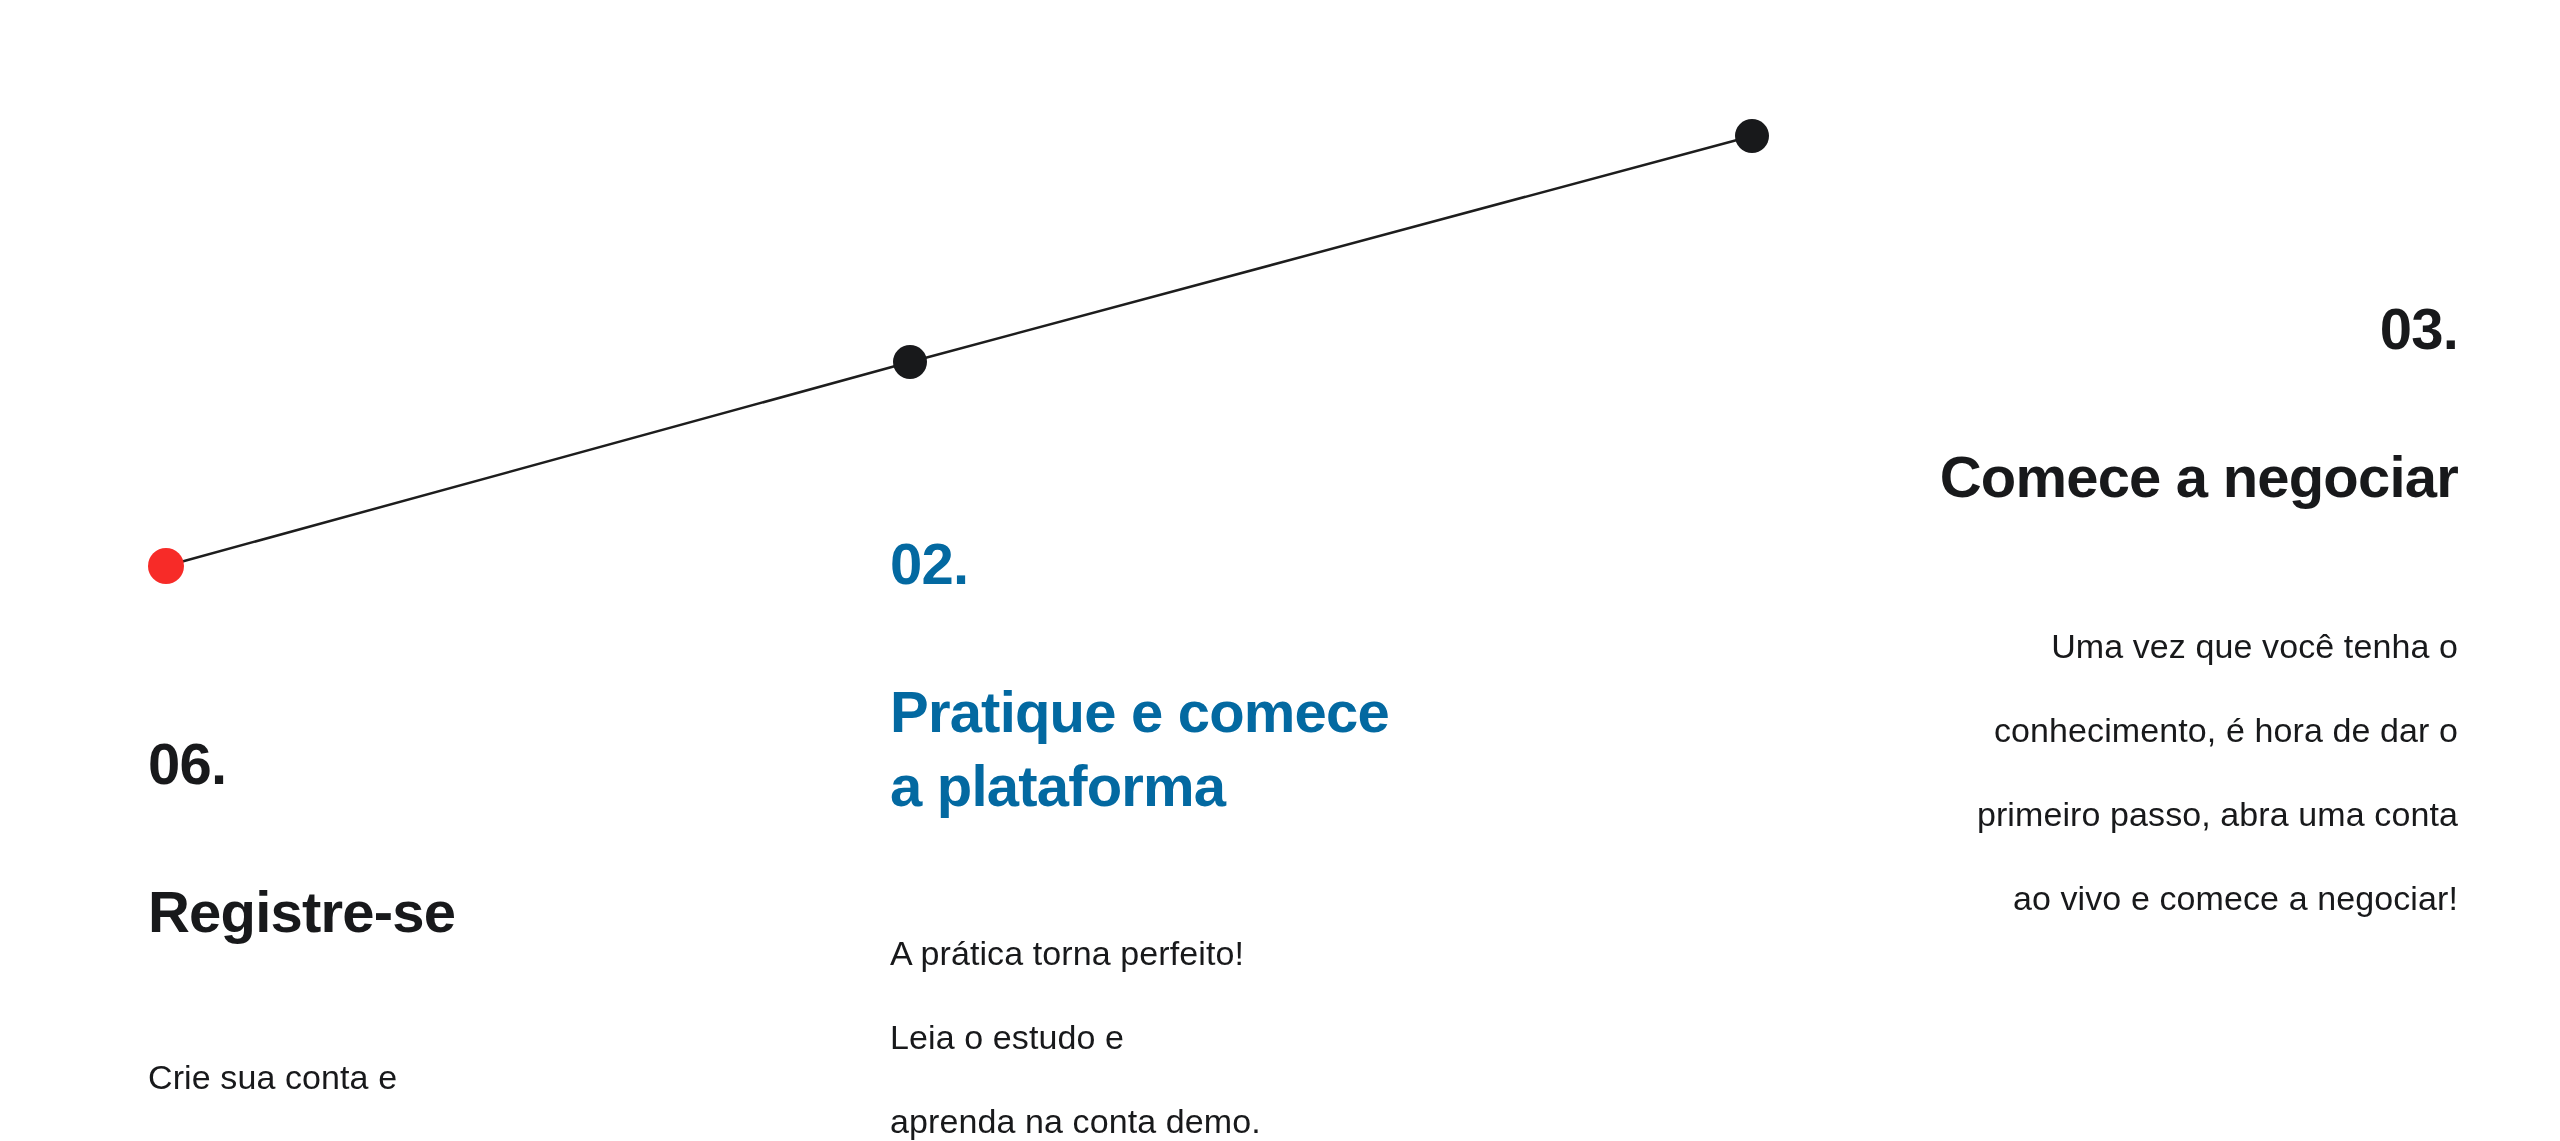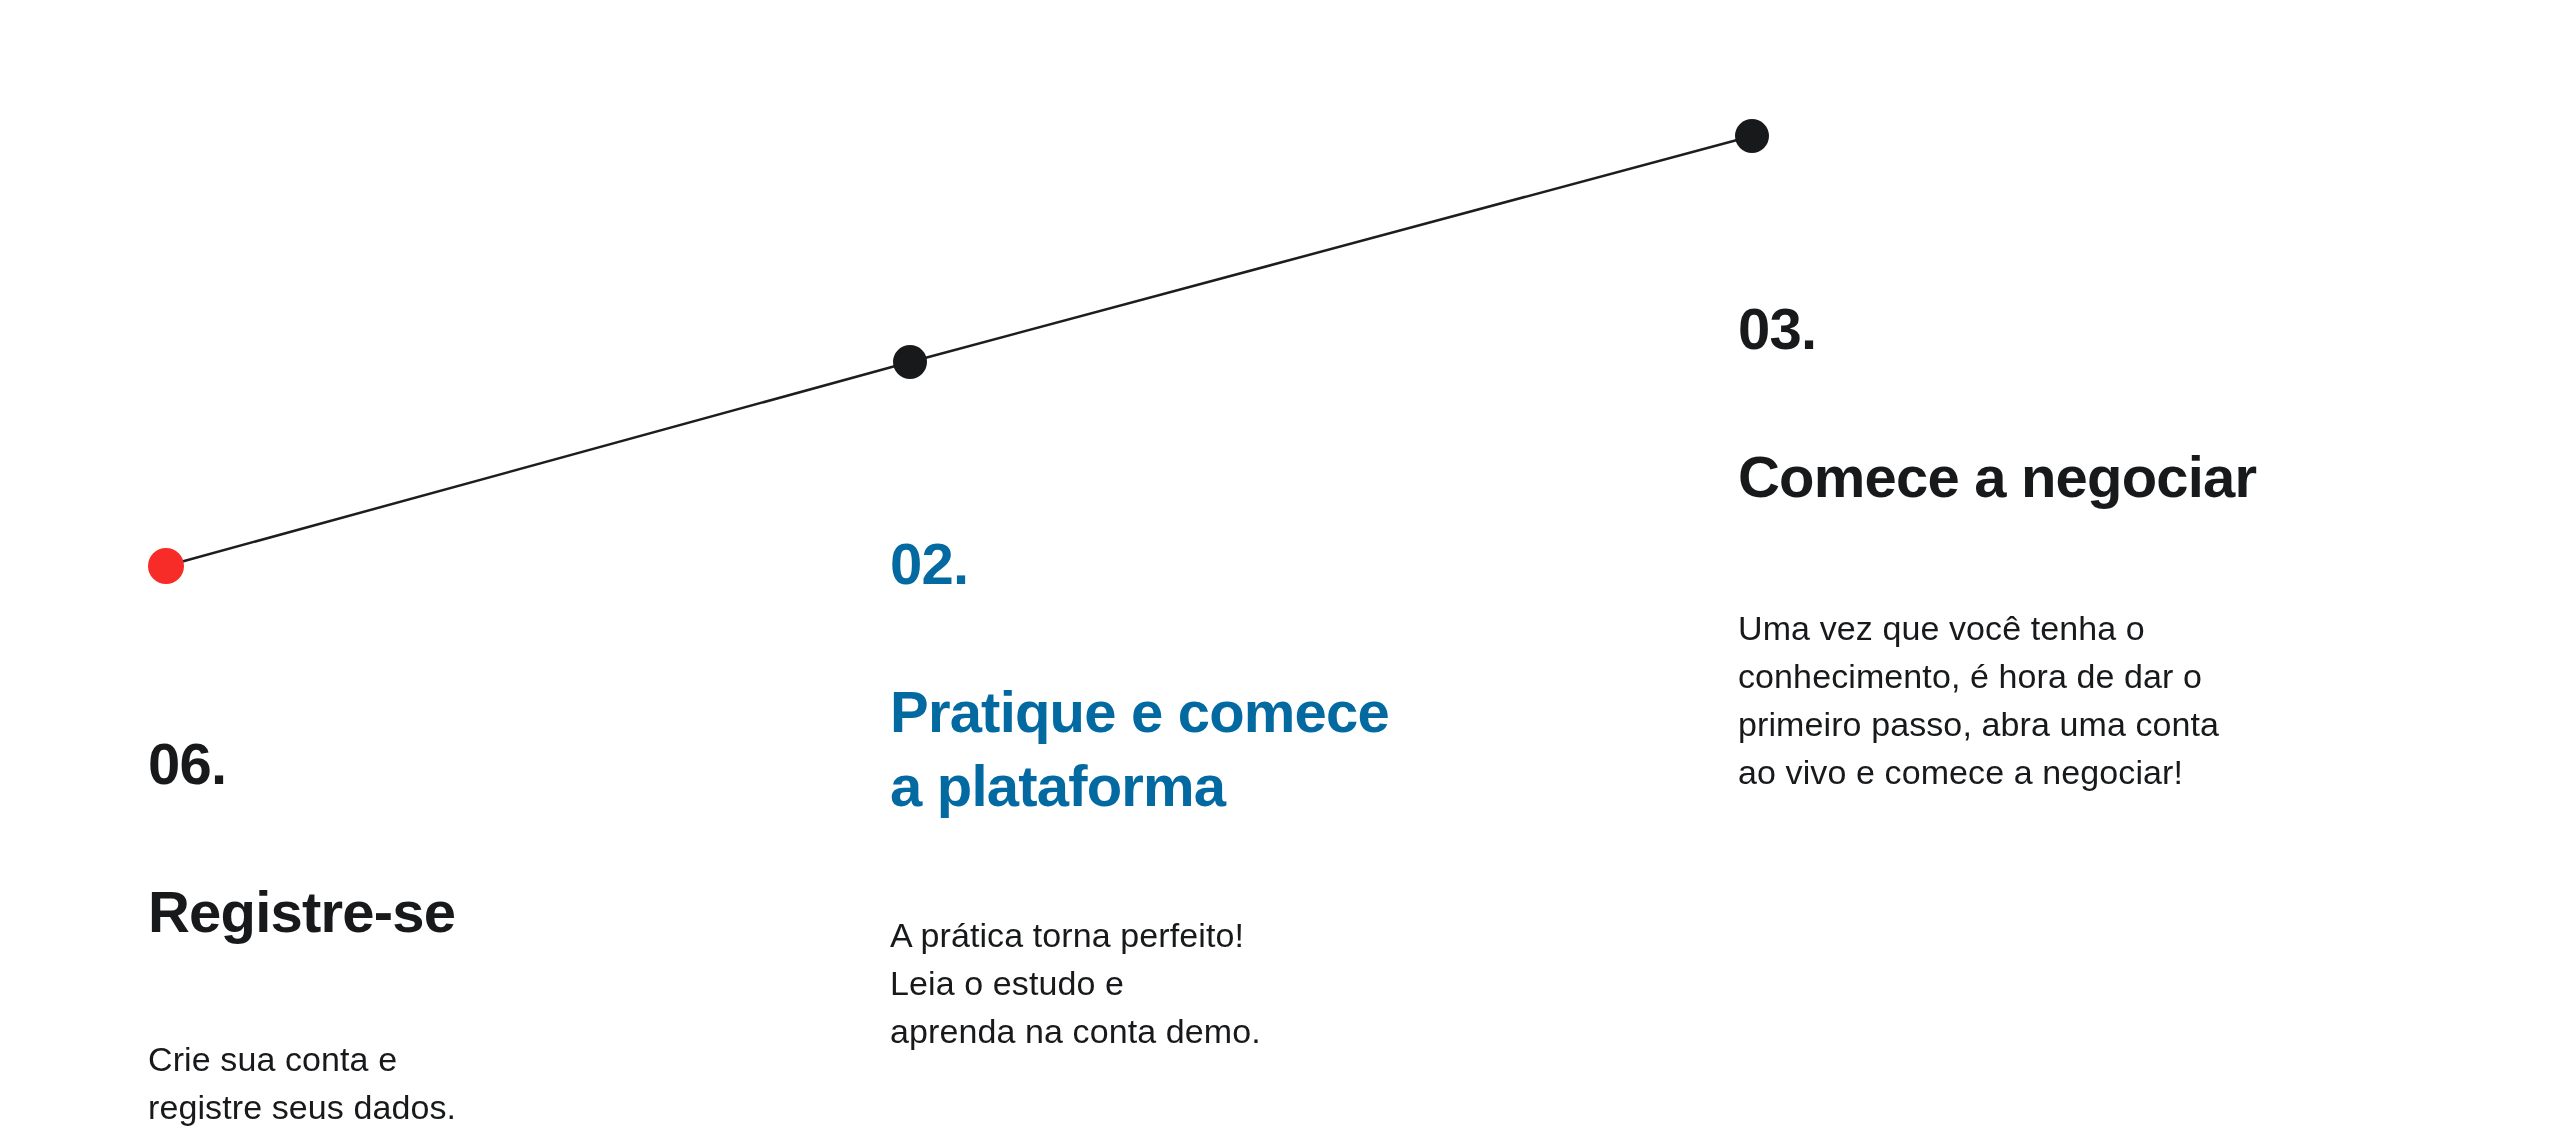--- a/index.html
+++ b/index.html
@@ -52,34 +52,34 @@
 
   .step-title {
     display: block;
     white-space: pre-line;
   }
 
   .step-body {
     margin: 0;
     font-weight: 400;
     font-size: 34px;
-    line-height: 48px;
+    line-height: 84px;
     letter-spacing: 0.1px;
     color: #18191b;
     white-space: pre-line;
   }
 
   
   #step-1 { left: 148px; top: 653px; width: 560px; }
   #step-1 .step-body { margin-top: 12px; }
 
   #step-2 { left: 890px; top: 453px; width: 600px; }
   #step-2 .step-body { margin-top: 14px; }
 
-  #step-3 { left: 1738px; top: 218px; width: 720px; }
+  #step-3 { left: 1738px; top: 218px; width: 720px; text-align: right; }
   #step-3 .step-body { margin-top: 16px; }
 </style>
 </head>
 <body>
 
 <div id="stage" style="width: 2560px; height: 1141px; background: rgb(255, 255, 255);">
 
   <svg id="connector" viewBox="0 0 2560 1141" xmlns="http://www.w3.org/2000/svg" style="width: 2560px; height: 1141px;">
     <polyline points="166,566 910,362 1752,136" fill="none" stroke="#1d1d1d" stroke-width="2.5" stroke-linecap="round" stroke-linejoin="round"></polyline>
     <circle cx="166" cy="566" r="18" fill="#f72b28"></circle>

